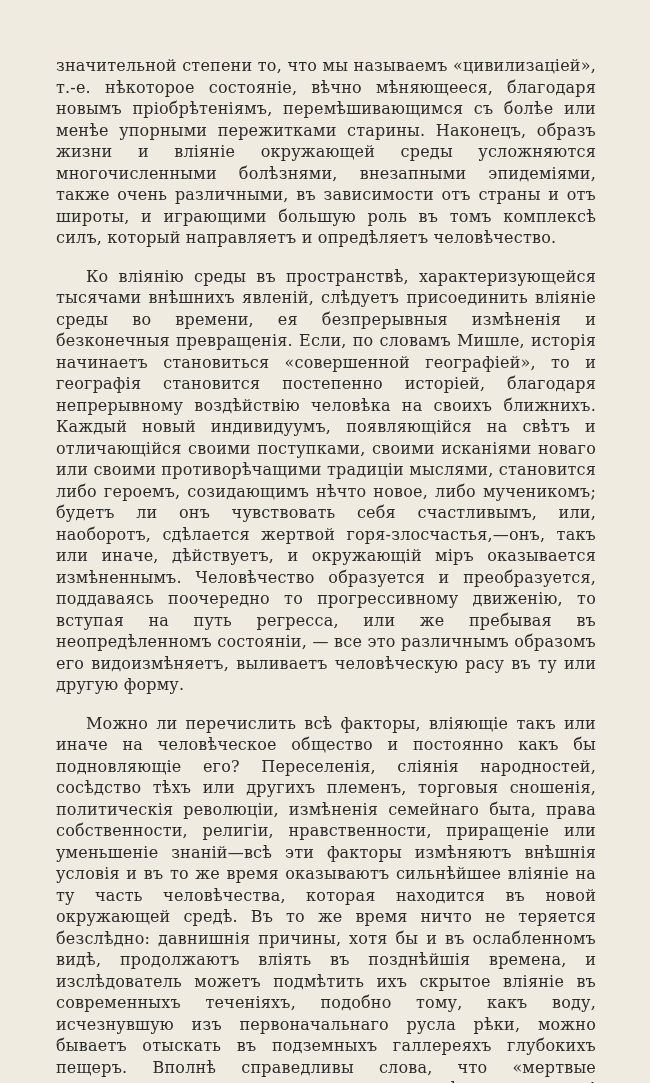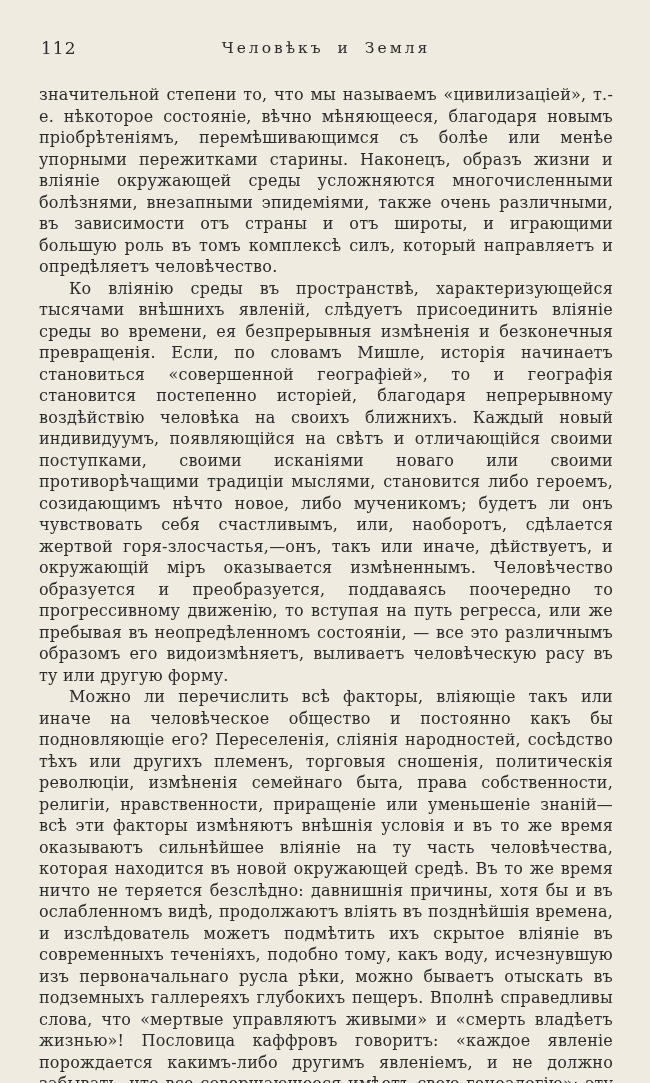--- a/index.html
+++ b/index.html
@@ -39,34 +39,30 @@
     word-spacing: 6px;
     padding-top: 1px;
   }
   .body-text {
     font-size: 16px;
     line-height: 21.5px;
     text-align: justify;
     letter-spacing: 0.2px;
   }
   .body-text p {
-    margin: 0;
+    margin: 17px;
     text-indent: 0;
   }
   .body-text p.indent {
     text-indent: 30px;
   }
 </style>
 </head>
 <body style="background: rgb(239, 235, 225); color: rgb(43, 43, 43);">
 
 <div class="page">
-  <div class="header">
-    <span class="page-number">112</span>
-    <div class="running-title">Человѣкъ и Земля</div>
-  </div>
 
   <div class="body-text">
     <p>значительной степени то, что мы называемъ «цивилизаціей», т.-е. нѣкоторое состояніе, вѣчно мѣняющееся, благодаря новымъ пріобрѣтеніямъ, перемѣшивающимся съ болѣе или менѣе упорными пережитками старины. Наконецъ, образъ жизни и вліяніе окружающей среды усложняются многочисленными болѣзнями, внезапными эпидеміями, также очень различными, въ зависимости отъ страны и отъ широты, и играющими большую роль въ томъ комплексѣ силъ, который направляетъ и опредѣляетъ человѣчество.</p>
     <p class="indent">Ко вліянію среды въ пространствѣ, характеризующейся тысячами внѣшнихъ явленій, слѣдуетъ присоединить вліяніе среды во времени, ея безпрерывныя измѣненія и безконечныя превращенія. Если, по словамъ Мишле, исторія начинаетъ становиться «совершенной географіей», то и географія становится постепенно исторіей, благодаря непрерывному воздѣйствію человѣка на своихъ ближнихъ. Каждый новый индивидуумъ, появляющійся на свѣтъ и отличающійся своими поступками, своими исканіями новаго или своими противорѣчащими традиціи мыслями, становится либо героемъ, созидающимъ нѣчто новое, либо мученикомъ; будетъ ли онъ чувствовать себя счастливымъ, или, наоборотъ, сдѣлается жертвой горя-злосчастья,—онъ, такъ или иначе, дѣйствуетъ, и окружающій міръ оказывается измѣненнымъ. Человѣчество образуется и преобразуется, поддаваясь поочередно то прогрессивному движенію, то вступая на путь регресса, или же пребывая въ неопредѣленномъ состояніи, — все это различнымъ образомъ его видоизмѣняетъ, выливаетъ человѣческую расу въ ту или другую форму.</p>
     <p class="indent">Можно ли перечислить всѣ факторы, вліяющіе такъ или иначе на человѣческое общество и постоянно какъ бы подновляющіе его? Переселенія, сліянія народностей, сосѣдство тѣхъ или другихъ племенъ, торговыя сношенія, политическія революціи, измѣненія семейнаго быта, права собственности, религіи, нравственности, приращеніе или уменьшеніе знаній—всѣ эти факторы измѣняютъ внѣшнія условія и въ то же время оказываютъ сильнѣйшее вліяніе на ту часть человѣчества, которая находится въ новой окружающей средѣ. Въ то же время ничто не теряется безслѣдно: давнишнія причины, хотя бы и въ ослабленномъ видѣ, продолжаютъ вліять въ позднѣйшія времена, и изслѣдователь можетъ подмѣтить ихъ скрытое вліяніе въ современныхъ теченіяхъ, подобно тому, какъ воду, исчезнувшую изъ первоначальнаго русла рѣки, можно бываетъ отыскать въ подземныхъ галлереяхъ глубокихъ пещеръ. Вполнѣ справедливы слова, что «мертвые управляютъ живыми» и «смерть владѣетъ жизнью»! Пословица каффровъ говоритъ: «каждое явленіе порождается какимъ-либо другимъ явленіемъ, и не должно забывать, что все совершающееся имѣетъ свою генеалогію»; эту пословицу столь же полезно помнить намъ, европейцамъ, какъ и чернокожимъ!</p>
   </div>
 </div>
 
 </body></html>

